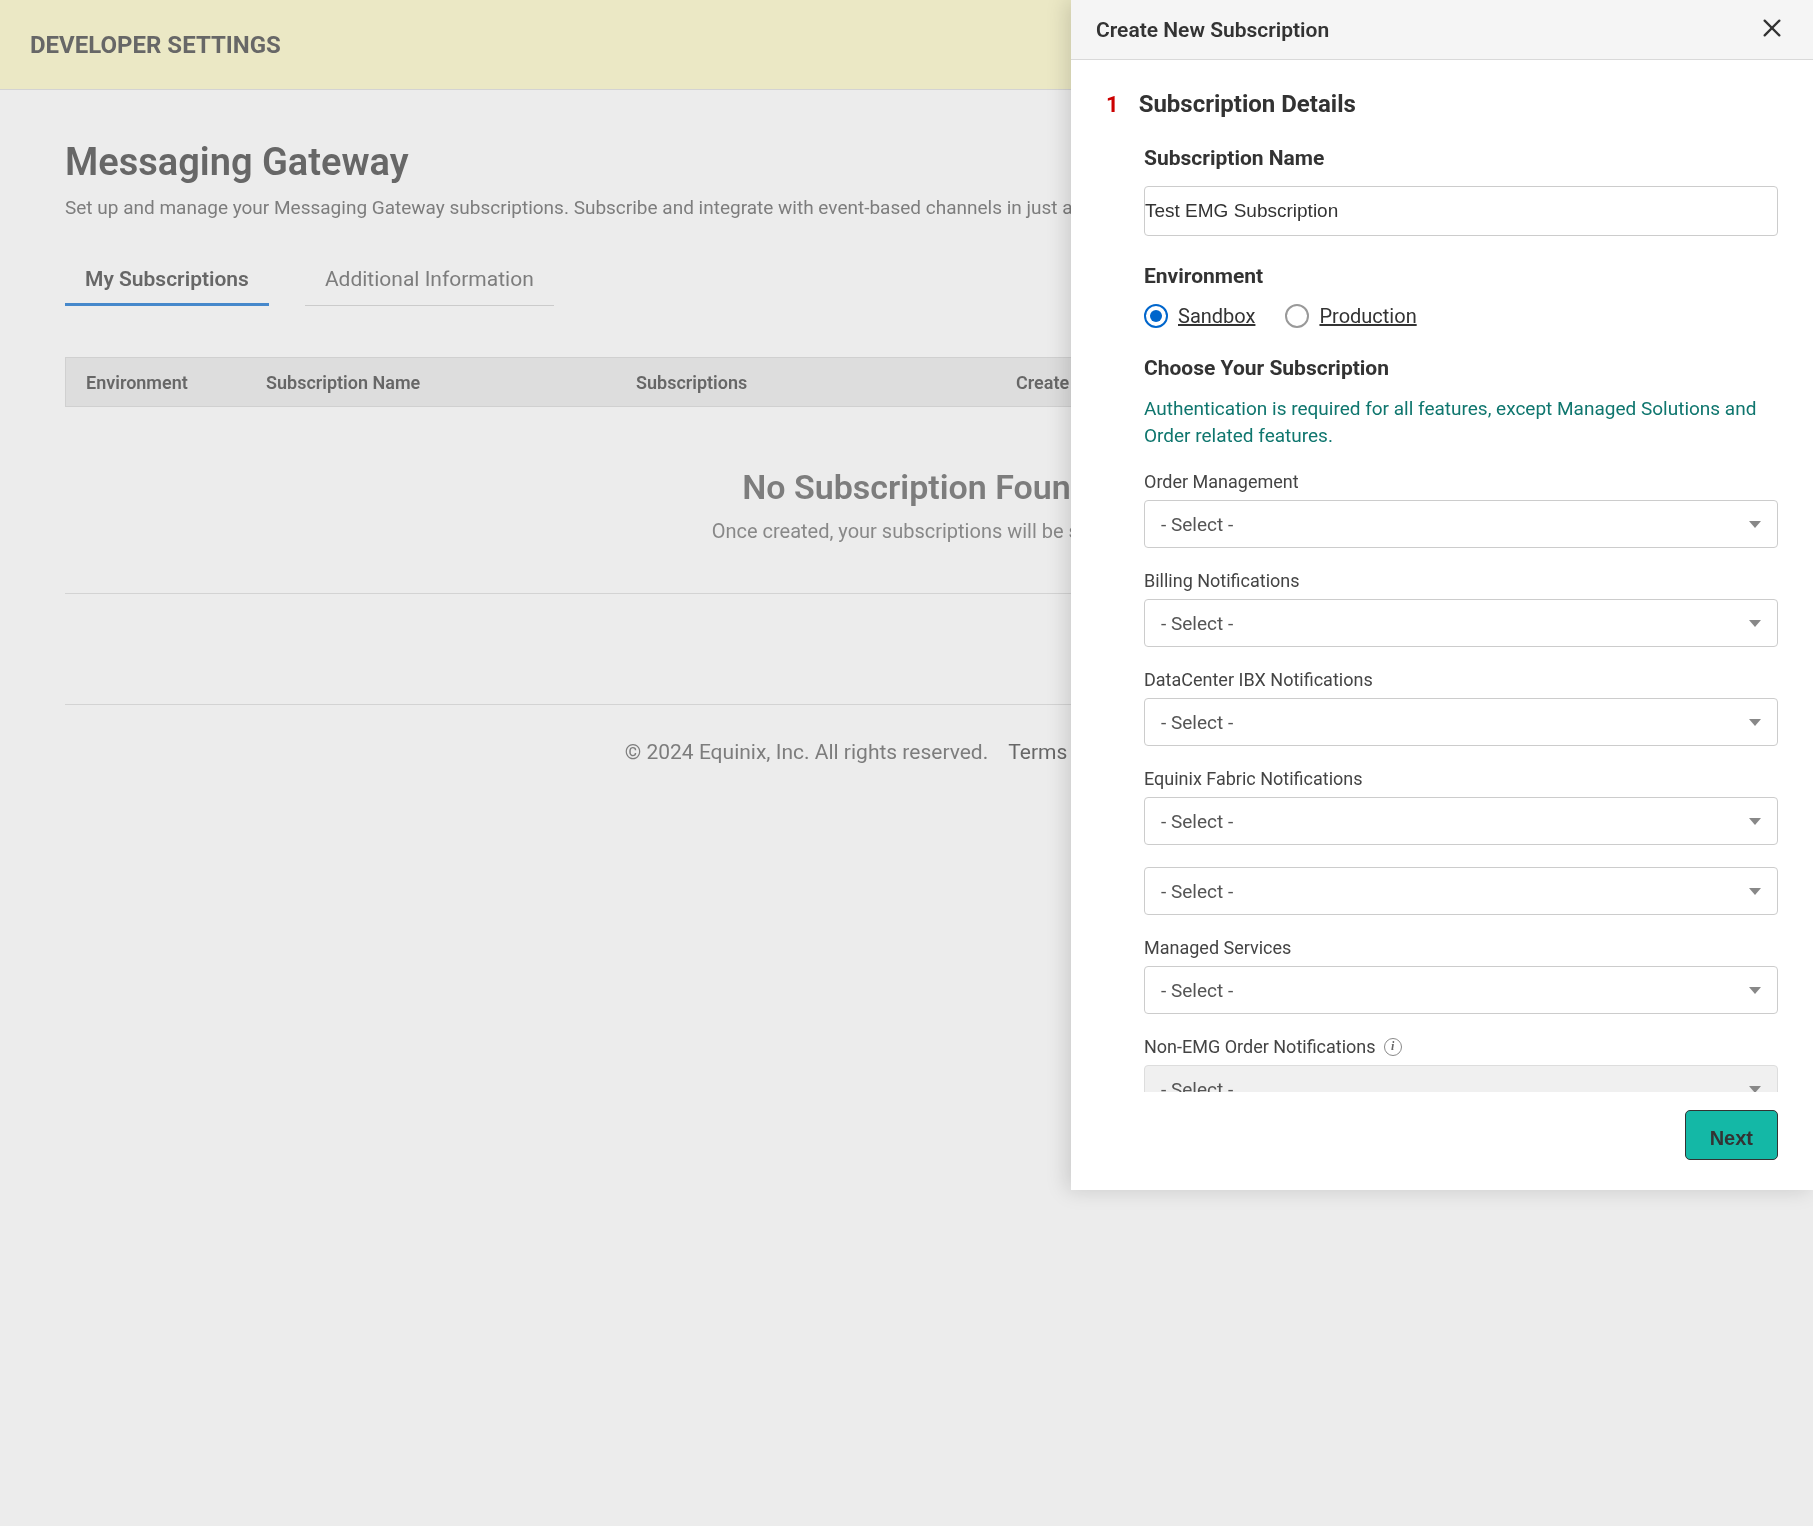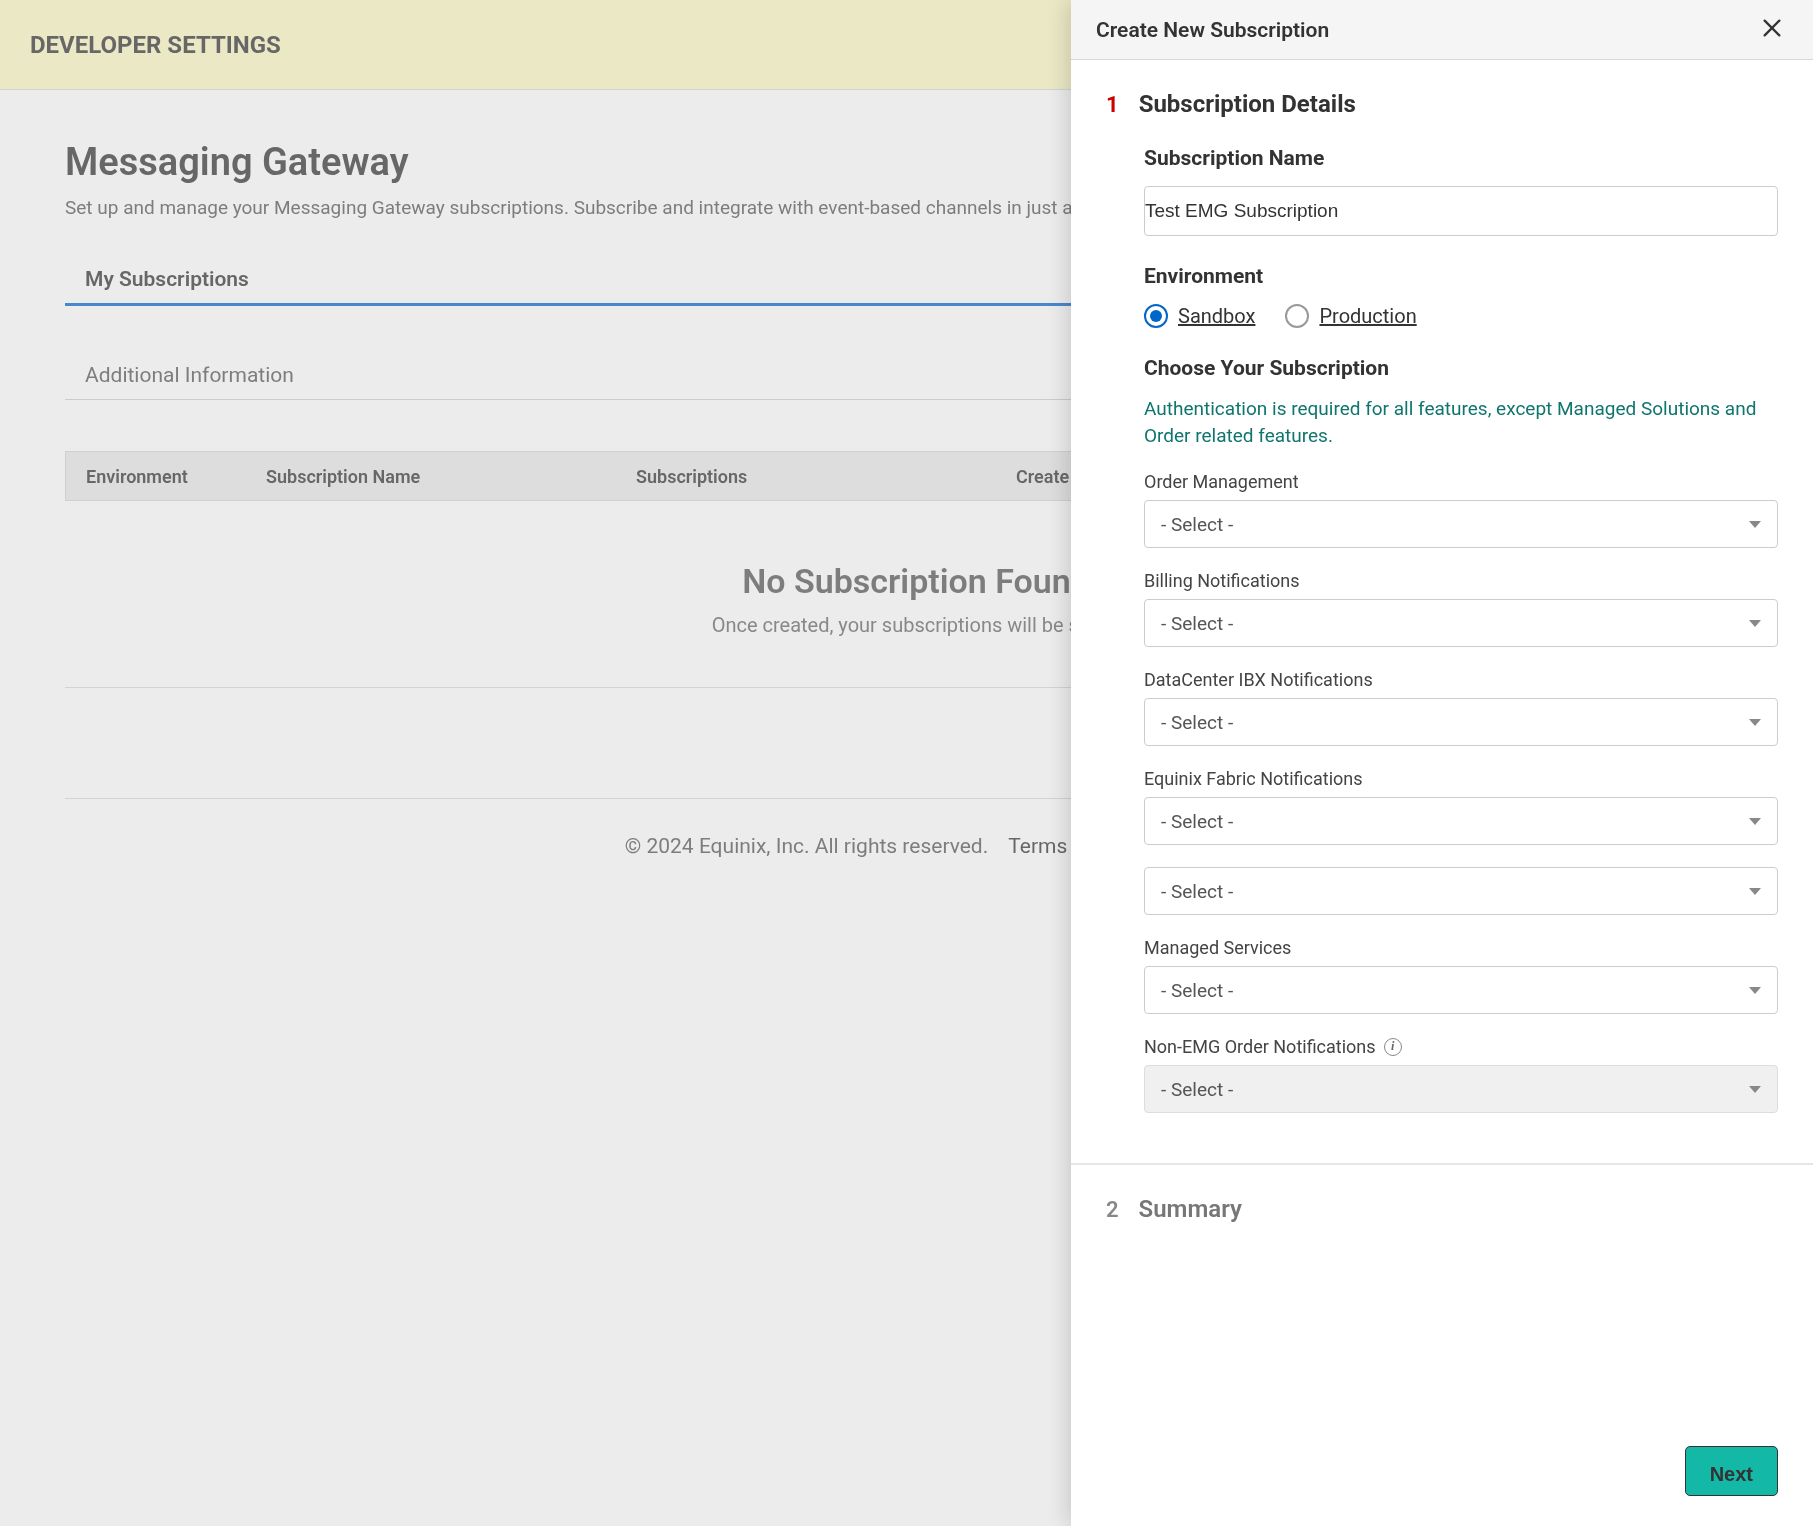--- a/index.html
+++ b/index.html
@@ -49,24 +49,23 @@
       color: #333;
       margin-bottom: 12px;
     }
     .page-subtitle {
       font-size: 19px;
       color: #555;
       margin-bottom: 36px;
     }
     .tabs {
       display: flex;
-      gap: 45px;
+      gap: 36px;
       border-bottom: 1px solid transparent;
       margin-bottom: 50px;
-      flex-direction: column;
     }
     .tab {
       font-size: 21px;
       color: #555;
       padding: 12px 0;
       cursor: pointer;
       border-bottom: 3px solid transparent;
     }
     .tab.active {
       color: #333;
@@ -125,21 +124,21 @@
     }
     .footer .copyright { color: #555; }
     .footer .link { color: #333; }
 
     
     .drawer {
       position: absolute;
       top: 0;
       right: 0;
       width: 742px;
-      height: 1526px;
+      height: 1190px;
       background: #fff;
       z-index: 10;
       box-shadow: -4px 0 20px rgba(0,0,0,0.15);
       display: flex;
       flex-direction: column;
       margin-left: 13px;
     }
     .drawer-header {
       height: 60px;
       background: #f5f5f5;

